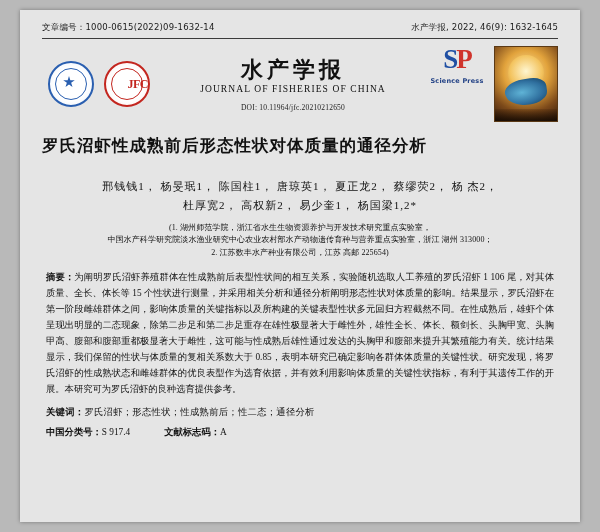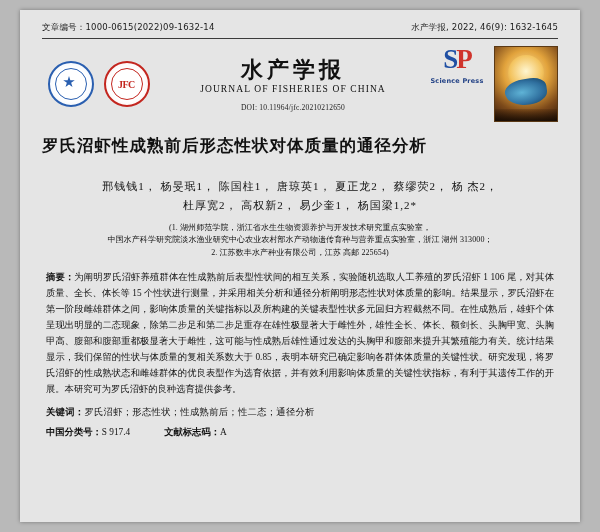--- a/index.html
+++ b/index.html
@@ -82,24 +82,24 @@
   }
   .seal.red::before {
     content: "";
     position: absolute;
     left: 5px; top: 5px; right: 5px; bottom: 5px;
     border: 1px solid #c3261f;
     border-radius: 50%;
   }
   .seal-text {
     position: absolute;
-    left: 12px; right: 0; top: 50%;
+    left: 0; right: 0; top: 50%;
     transform: translateY(-50%);
-    text-align: left;
-    font-size: 10px;
+    text-align: right;
+    font-size: 12px;
     color: #c3261f;
     font-family: "Liberation Serif", serif;
     font-weight: bold;
     letter-spacing: -0.5px;
   }
   .title-block {
     flex: 1;
     text-align: center;
     padding-top: 2px;
   }

